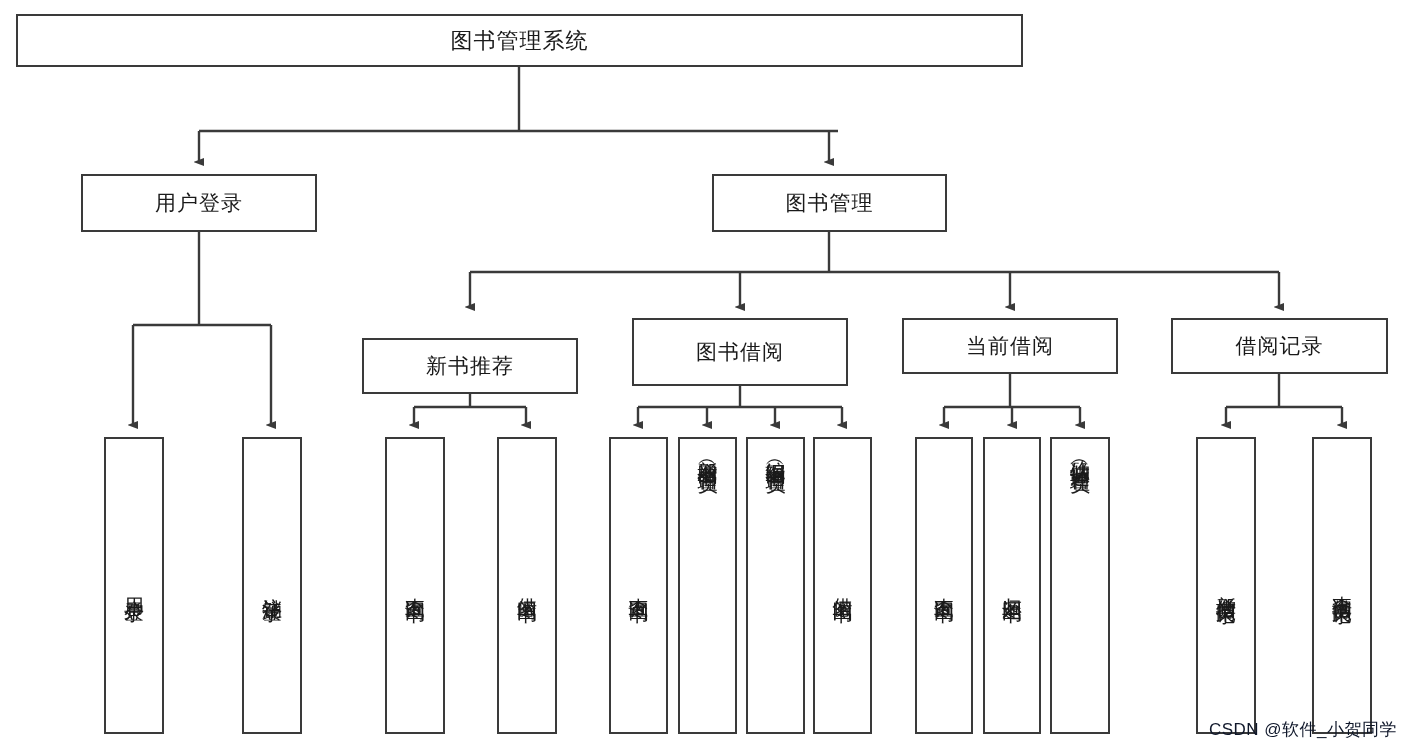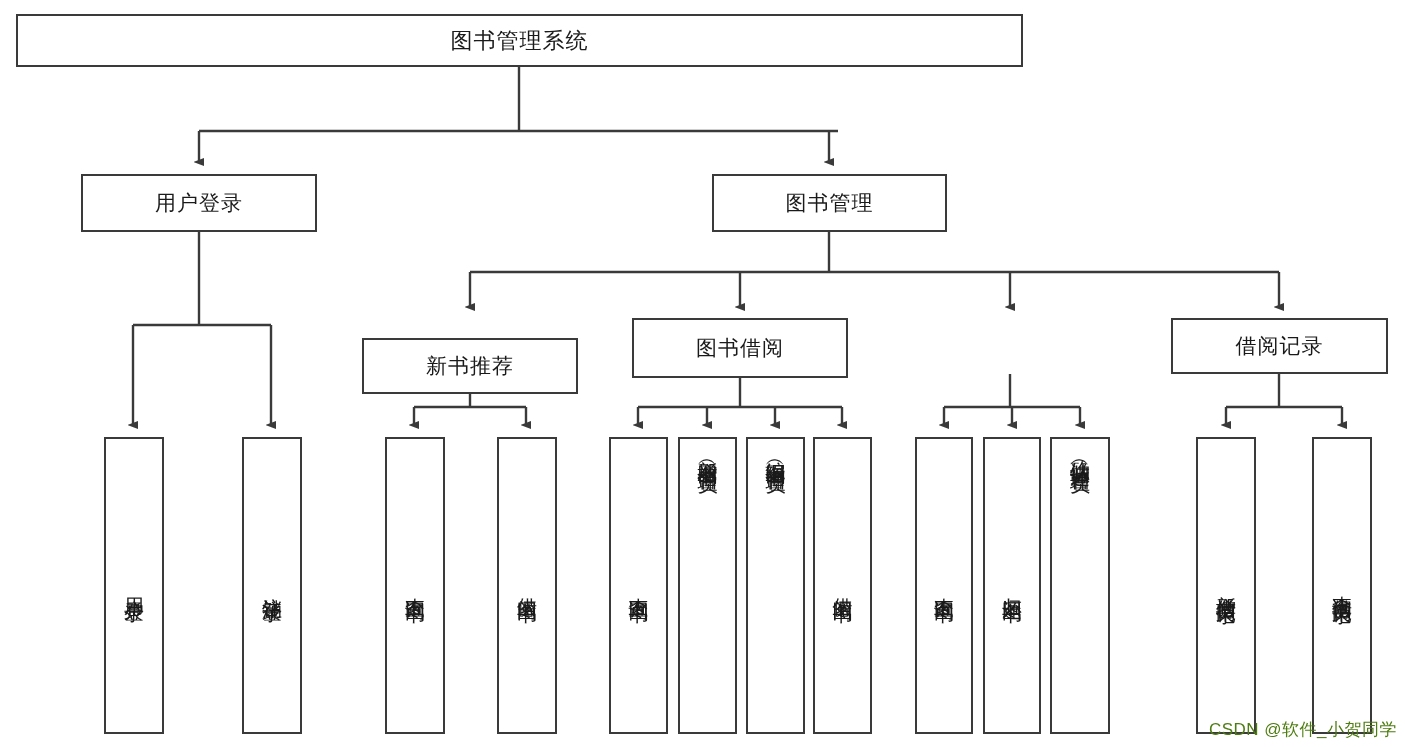--- a/index.html
+++ b/index.html
@@ -57,21 +57,21 @@
     padding-top: 0;
   }
   #root-node {
     font-size: 22px;
   }
   #watermark {
     position: absolute;
     right: 8px;
     bottom: 6px;
     font-size: 17px;
-    color: #4d7c0f;
+    color: #0f172a;
     letter-spacing: 0.5px;
     z-index: 5;
     white-space: nowrap;
   }
 </style>
 </head>
 <body>
 
 <div id="diagram-root">
 
@@ -132,22 +132,25 @@
   <div class="node horiz" style="left:81px; top:174px; width:236px; height:58px;">
     <span>用户登录</span>
   </div>
   <div class="node horiz" style="left:712px; top:174px; width:235px; height:58px;">
     <span>图书管理</span>
   </div>
 
   <div class="node horiz" style="left:362px; top:318px; width:216px; height:56px;margin-top:20px;">
     <span>新书推荐</span>
   </div>
-  <div class="node horiz" style="left:632px; top:318px; width:216px; height:60px;">
+  <div class="node horiz" style="left:632px; top:318px; width:216px; height:68px;">
     <span>图书借阅</span>
+  </div>
+  <div class="node horiz" style="left:902px; top:318px; width:216px; height:56px;">
+    <span>当前借阅</span>
   </div>
   <div class="node horiz" style="left:1171px; top:318px; width:217px; height:56px;font-family:Liberation Serif, serif;">
     <span>借阅记录</span>
   </div>
 
   <div class="node vert center-v" style="left:104px; top:437px; width:60px; height:297px;">
     <span class="vtext">用户登录</span>
   </div>
   <div class="node vert center-v" style="left:242px; top:437px; width:60px; height:297px;">
     <span class="vtext">注销登录</span>

